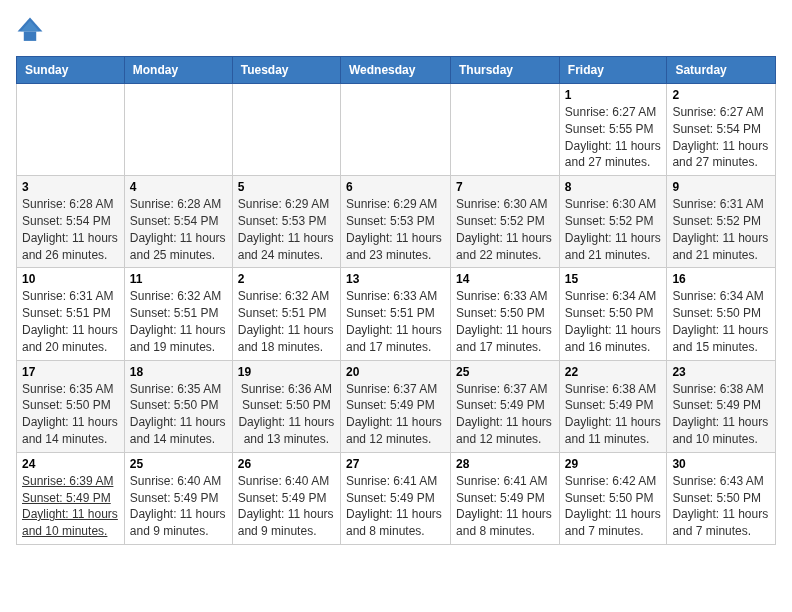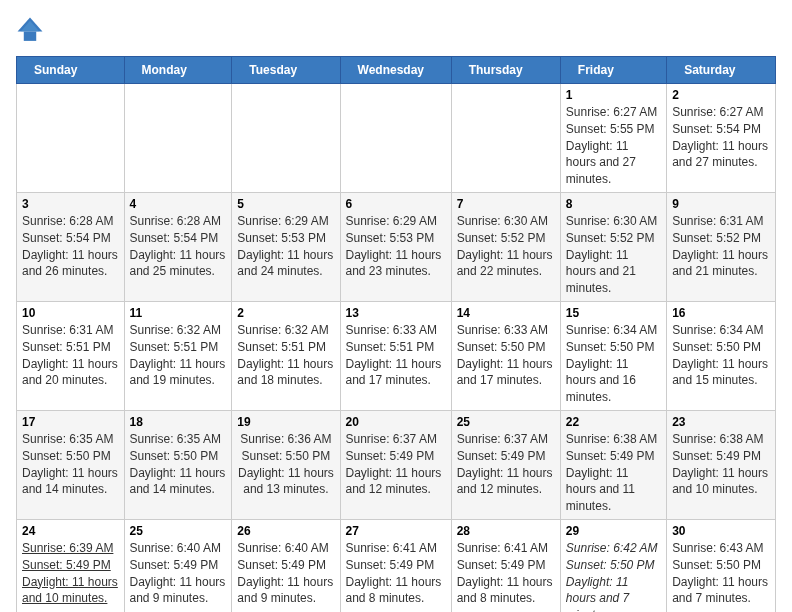--- a/index.html
+++ b/index.html
@@ -50,21 +50,21 @@
       margin-top: 2px;
     }
     .calendar-table {
       width: 100%;
       border-collapse: collapse;
       font-size: 11px;
     }
     .calendar-table th {
       background-color: #3a7abf;
       color: #fff;
-      padding: 6px 17px;
+      padding: 6px 8px;
       text-align: left;
       font-size: 12px;
       font-weight: bold;
       border: 1px solid #2a5a9f;
     }
     .calendar-table td {
       border: 1px solid #ccc;
       vertical-align: top;
       padding: 4px 5px;
       min-height: 70px;
@@ -302,21 +302,21 @@
 Daylight: 11 hours and 8 minutes.</div>
         </td>
         <td>
           <span class="day-number">28</span>
           <div class="day-info" style="white-space: pre-line;">Sunrise: 6:41 AM
 Sunset: 5:49 PM
 Daylight: 11 hours and 8 minutes.</div>
         </td>
         <td>
           <span class="day-number">29</span>
-          <div class="day-info" style="white-space: pre-line; font-style: italic;">Sunrise: 6:42 AM
+          <div class="day-info" style="white-space: pre-line;">Sunrise: 6:42 AM
 Sunset: 5:50 PM
 Daylight: 11 hours and 7 minutes.</div>
         </td>
         <td>
           <span class="day-number">30</span>
           <div class="day-info" style="white-space: pre-line;">Sunrise: 6:43 AM
 Sunset: 5:50 PM
 Daylight: 11 hours and 7 minutes.</div>
         </td>
       </tr>

